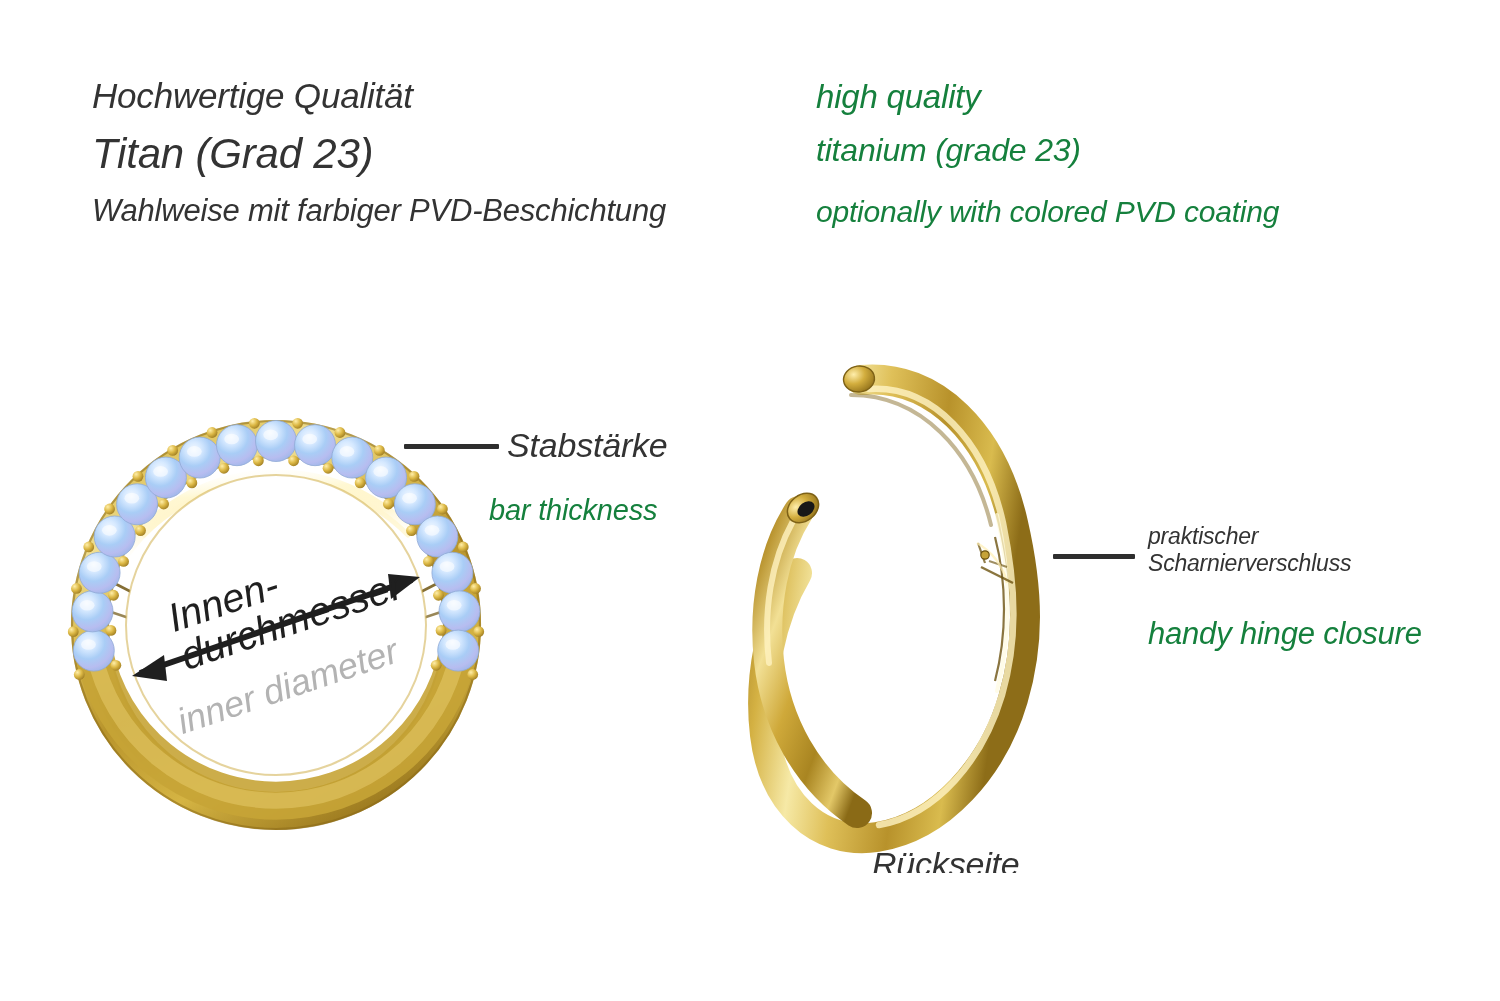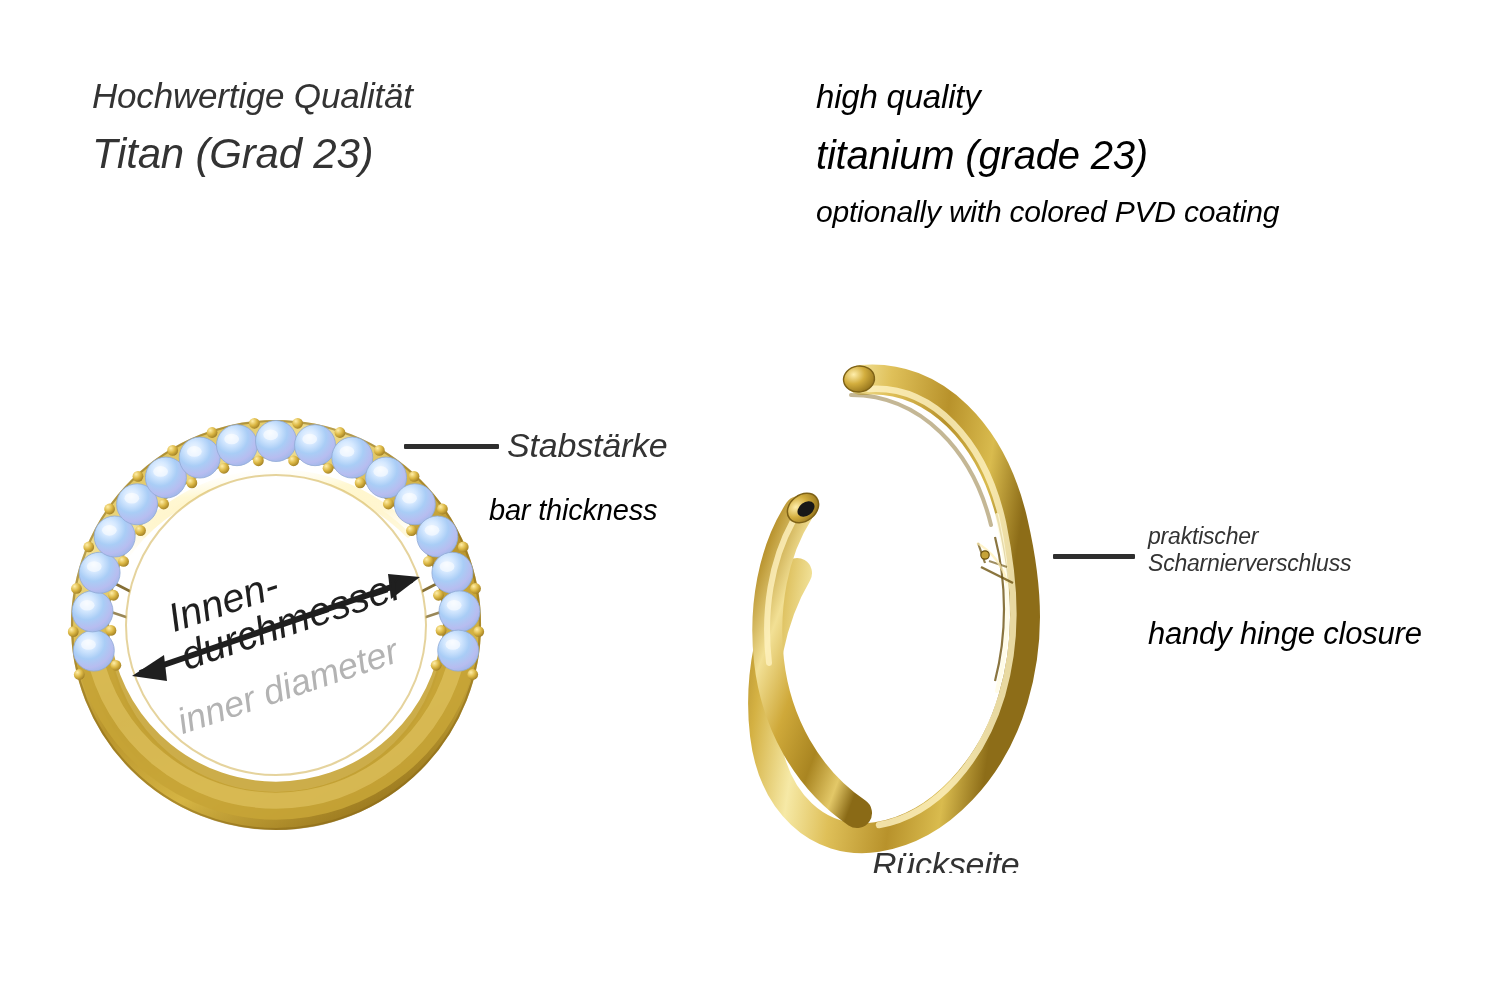--- a/index.html
+++ b/index.html
@@ -24,29 +24,29 @@
     position: absolute;
     font-style: italic;
     white-space: nowrap;
     line-height: 1.05;
     letter-spacing: -0.2px;
   }
   .de {
     color: #333333;
   }
   .en {
-    color: #000000;
+    color: #15803d;
   }
 
   .hdr-de-1 { left: 92px;  top: 78px;  font-size: 35px; }
   .hdr-de-2 { left: 92px;  top: 132px; font-size: 42px; }
   .hdr-de-3 { left: 92px;  top: 195px; font-size: 31px; }
 
   .hdr-en-1 { left: 816px; top: 80px;  font-size: 33px; }
-  .hdr-en-2 { left: 816px; top: 134px; font-size: 40px; }
+  .hdr-en-2 { left: 816px; top: 134px; font-size: 32px; }
   .hdr-en-3 { left: 816px; top: 196px; font-size: 30px; }
 
   .lbl-bar-de   { left: 507px;  top: 428px; font-size: 34px; }
   .lbl-bar-en   { left: 489px;  top: 487px; font-size: 29px; margin-top: 8px; }
 
   .lbl-hinge-de { left: 1148px; top: 523px; font-size: 23px; line-height: 1.18; white-space: normal; }
   .lbl-hinge-en { left: 1148px; top: 618px; font-size: 31px; text-align: right; }
 
   .lbl-back-de  { left: 872px;  top: 847px; font-size: 34px; }
   .lbl-back-en  { left: 900px;  top: 930px; font-size: 32px; }
@@ -97,20 +97,21 @@
     transform: rotate(-18.5deg);
   }
 </style>
 </head>
 <body>
 
 <div id="page">
 
   <div class="txt de hdr-de-1">Hochwertige Qualität</div>
   <div class="txt de hdr-de-2">Titan (Grad 23)</div>
+  <div class="txt de hdr-de-3">Wahlweise mit farbiger PVD-Beschichtung</div>
 
   <div class="txt en hdr-en-1">high quality</div>
   <div class="txt en hdr-en-2">titanium (grade 23)</div>
   <div class="txt en hdr-en-3">optionally with colored PVD coating</div>
 
   <svg class="art" id="ring-left" width="470" height="480" viewBox="0 0 470 480">
     <defs>
 
       <linearGradient id="bandG" x1="0.18" y1="0" x2="0.72" y2="1">
         <stop offset="0" stop-color="#d8b94a"></stop>

